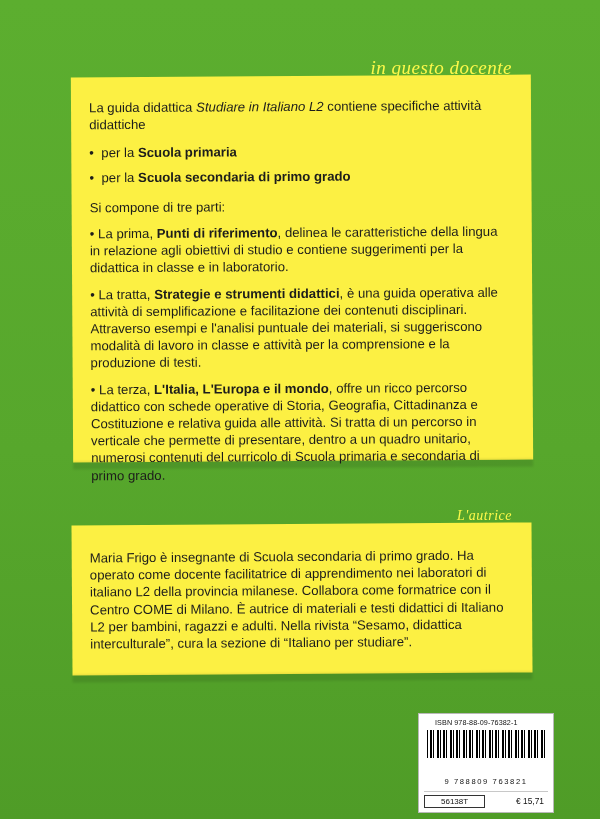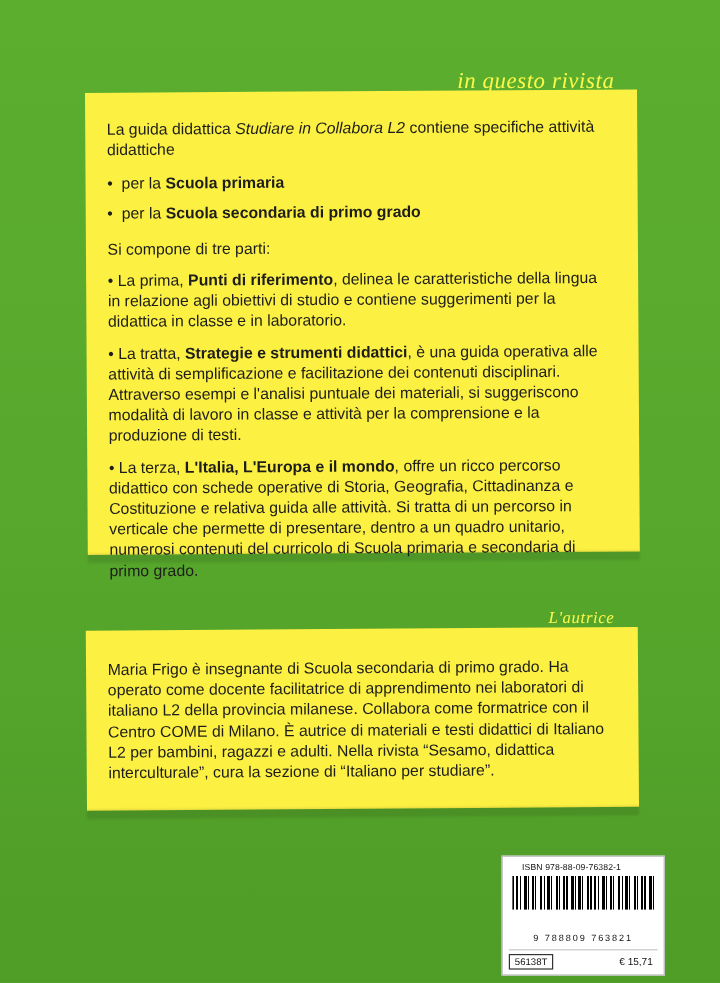--- a/index.html
+++ b/index.html
@@ -141,42 +141,42 @@
   }
   #price-row {
     display: flex;
     margin-top: 5px;
     border-top: 1px solid #c8c8c8;
     padding-top: 3px;
   }
   #code-box {
     border: 1px solid #333;
     font-size: 8px;
-    padding: 1px 4px;
+    padding: 1px 16px;
     color: #111;
   }
   #price-text {
     margin-left: auto;
     font-size: 8.4px;
     color: #111;
     padding-right: 4px;
     padding-top: 1px;
   }
 </style>
 </head>
 <body>
 
 <div class="page">
 
-  <div class="section-heading" id="heading-volume">in questo rivista</div>
+  <div class="section-heading" id="heading-volume">in questo docente</div>
 
   <div class="panel" id="panel-volume">
 
     <p class="tight">
-      <span>La guida didattica </span><i>Studiare in Collabora L2</i><span> contiene specifiche attività didattiche</span>
+      <span>La guida didattica </span><i>Studiare in Italiano L2</i><span> contiene specifiche attività didattiche</span>
     </p>
 
     <div class="spacer-sm"></div>
 
     <div class="bullet-item">
       <span class="dot">•</span><span>per la </span><b>Scuola primaria</b>
     </div>
     <div class="bullet-item">
       <span class="dot">•</span><span>per la </span><b>Scuola secondaria di primo grado</b>
     </div>

